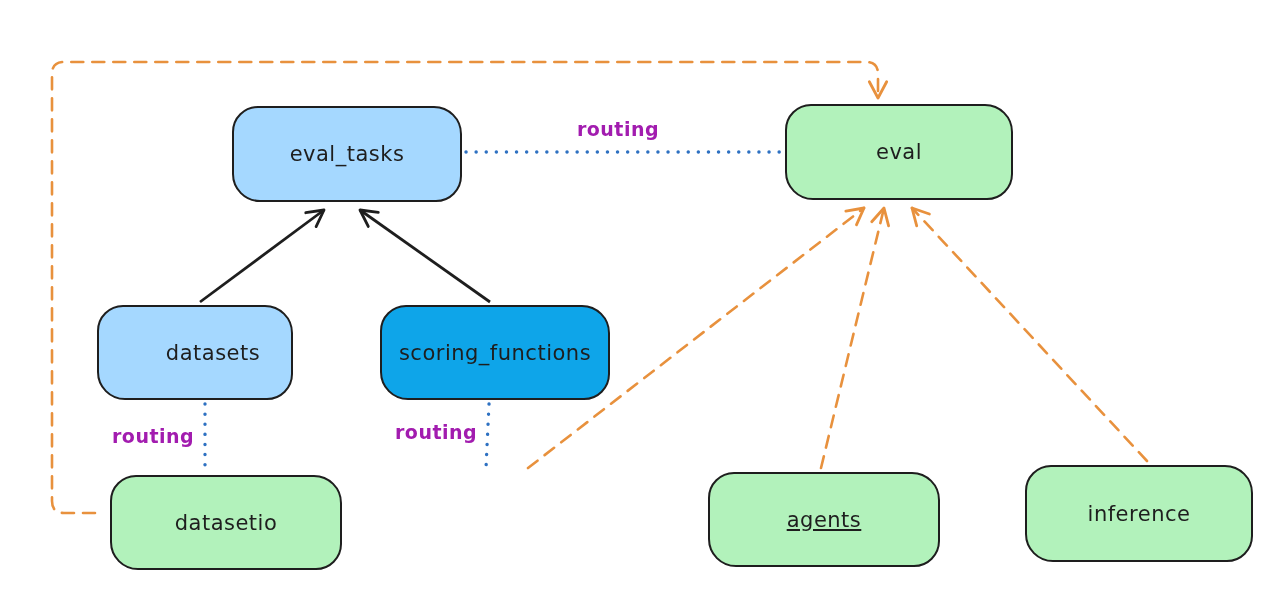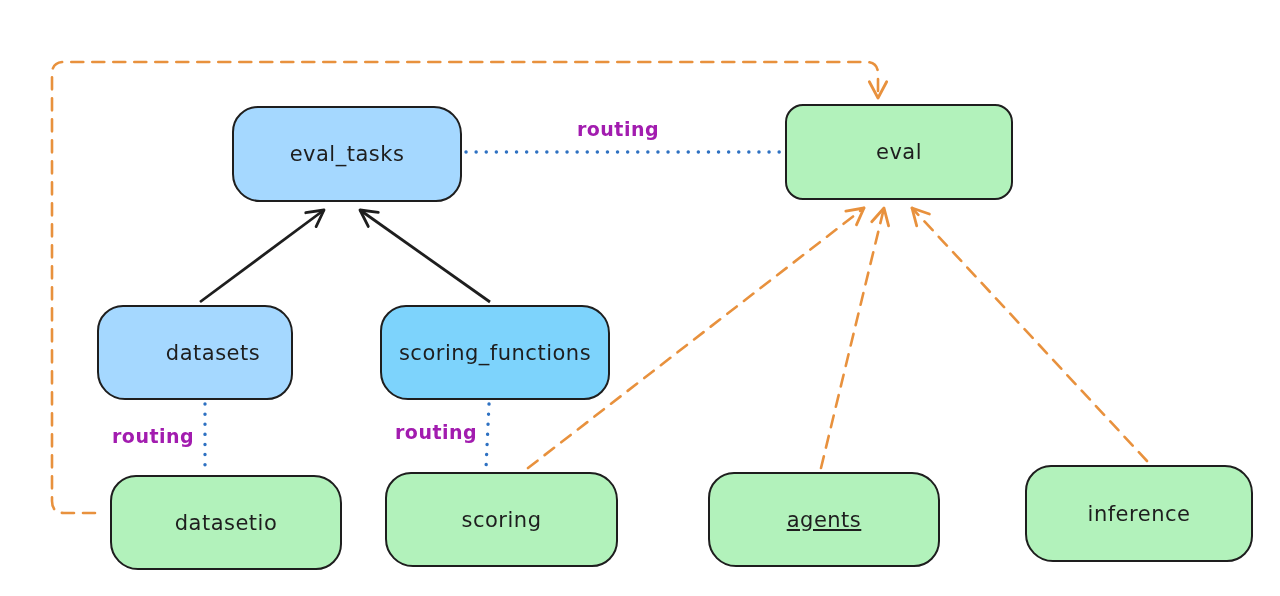--- a/index.html
+++ b/index.html
@@ -56,34 +56,31 @@
 
     <path d="M 528 468 L 864 208" fill="none" stroke="#e8913d" stroke-width="2.6" stroke-dasharray="12 9" stroke-linecap="round" marker-end="url(#arrow-orange)"></path>
     <path d="M 821 468 L 884 208" fill="none" stroke="#e8913d" stroke-width="2.6" stroke-dasharray="12 9" stroke-linecap="round" marker-end="url(#arrow-orange)"></path>
     <path d="M 1147 461 L 912 208" fill="none" stroke="#e8913d" stroke-width="2.6" stroke-dasharray="12 9" stroke-linecap="round" marker-end="url(#arrow-orange)"></path>
     <path d="M 95 513 L 64 513 Q 52 513 52 501 L 52 74 Q 52 62 64 62 L 866 62 Q 878 62 878 74 L 878 98" fill="none" stroke="#e8913d" stroke-width="2.6" stroke-dasharray="12 9" stroke-linecap="round" marker-end="url(#arrow-orange)"></path>
   </svg>
 
   <div class="node" id="n-eval_tasks" style="background: rgb(165, 216, 255);">
     <span>eval_tasks</span>
   </div>
-  <div class="node" id="n-eval" style="background: rgb(178, 242, 187); border-radius: 18px;">
+  <div class="node" id="n-eval" style="background: rgb(178, 242, 187);">
     <span>eval</span>
   </div>
   <div class="node" id="n-datasets" style="background: rgb(165, 216, 255);">
     <span>datasets</span>
   </div>
-  <div class="node" id="n-scoring_functions" style="background: #7dd3fc;">
+  <div class="node" id="n-scoring_functions" style="background: #0ea5e9;">
     <span>scoring_functions</span>
   </div>
   <div class="node" id="n-datasetio" style="background: rgb(178, 242, 187);">
     <span>datasetio</span>
-  </div>
-  <div class="node" id="n-scoring" style="background: rgb(178, 242, 187);">
-    <span>scoring</span>
   </div>
   <div class="node" id="n-agents" style="background: rgb(178, 242, 187);">
     <span>agents</span>
   </div>
   <div class="node" id="n-inference" style="background: rgb(178, 242, 187);">
     <span>inference</span>
   </div>
 
   <div class="edge-label" id="l-routing-top">routing</div>
   <div class="edge-label" id="l-routing-datasets">routing</div>

